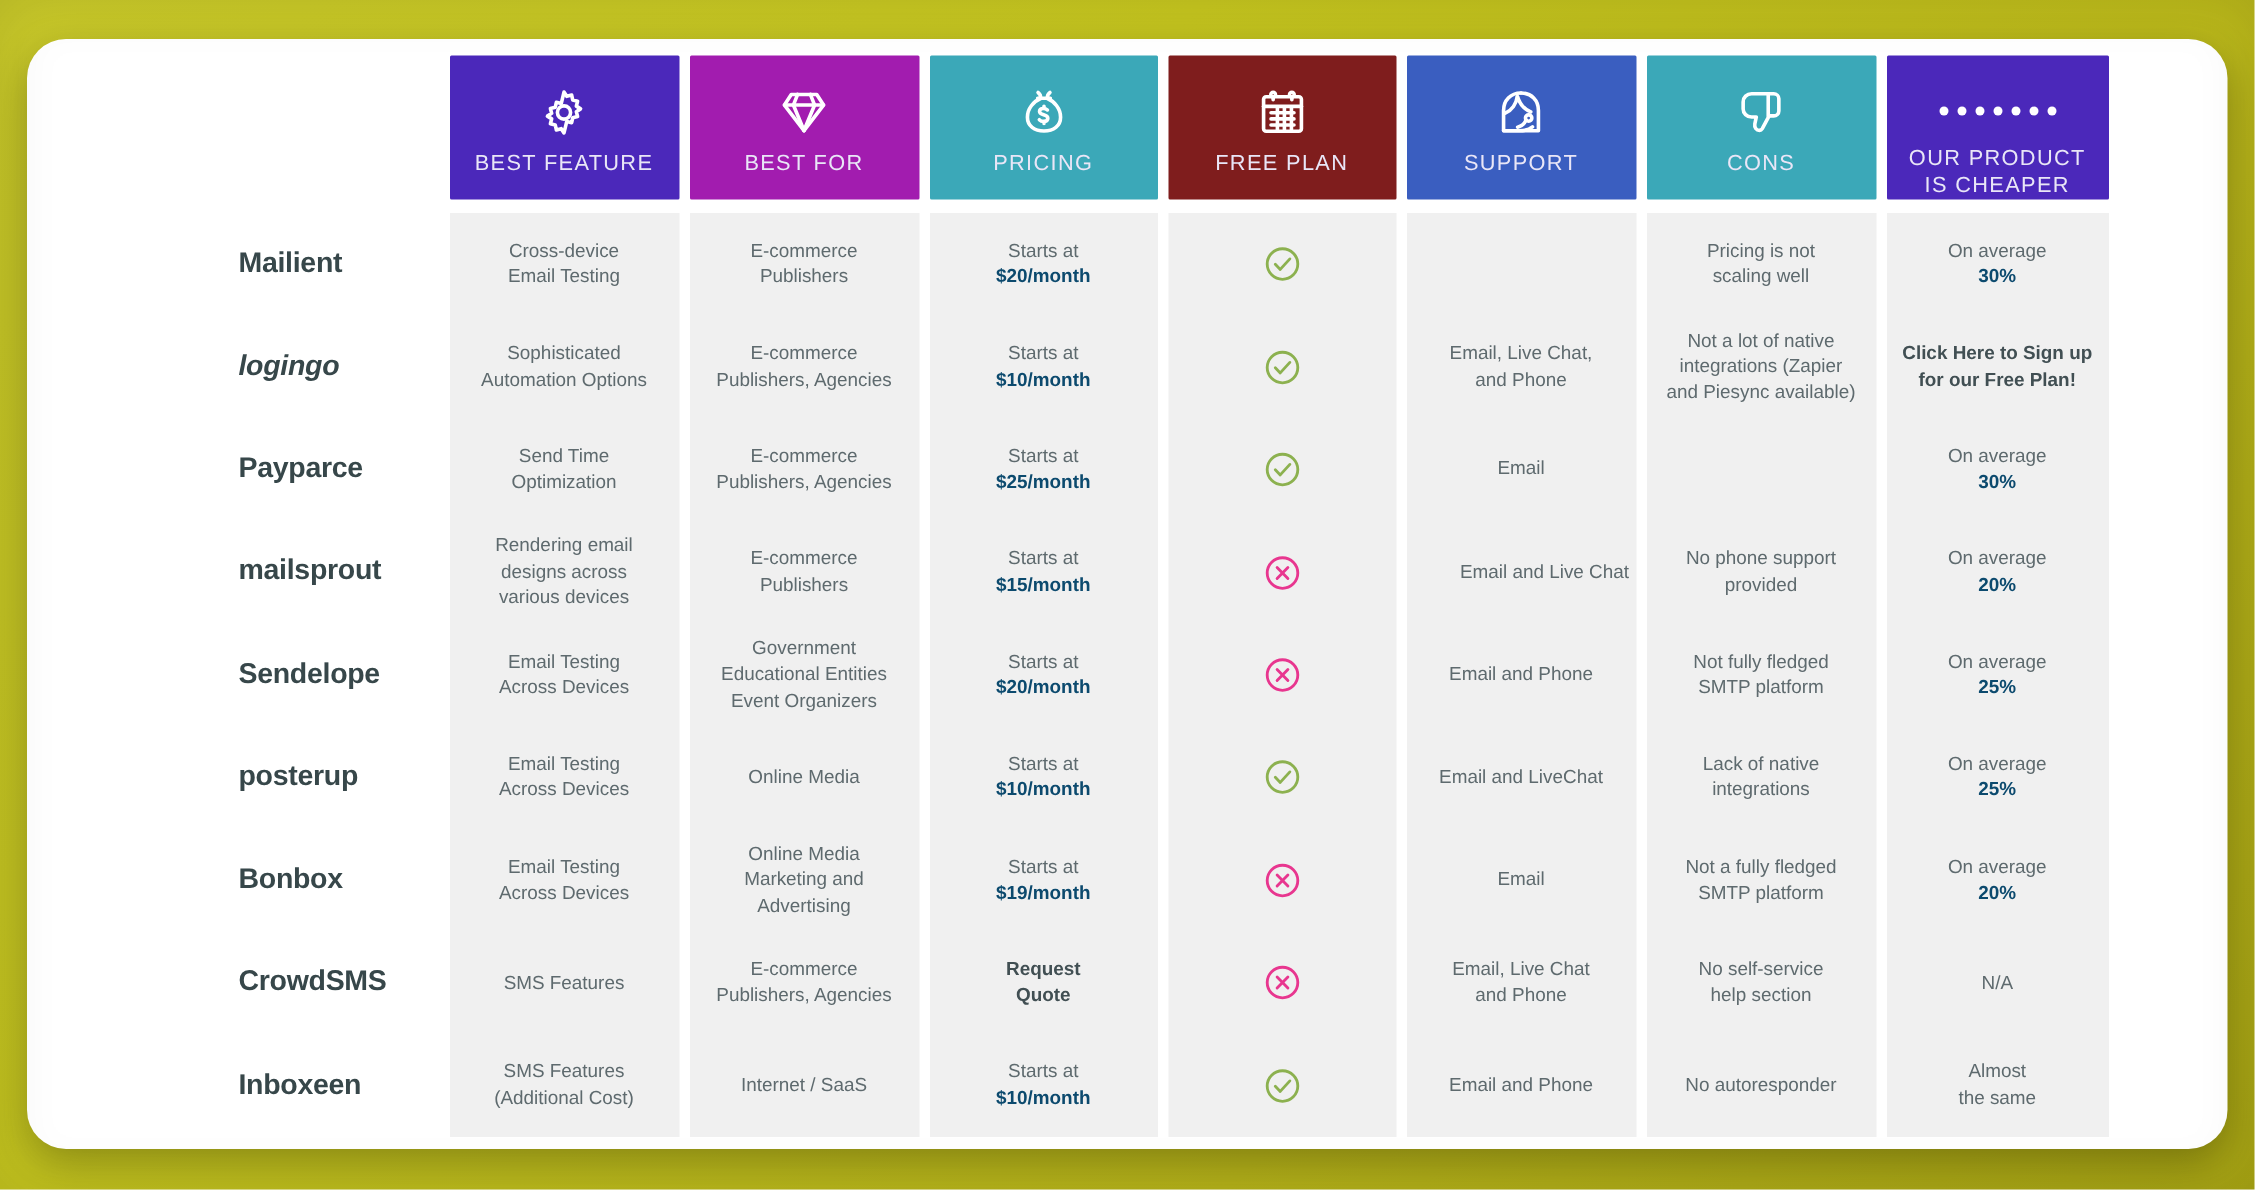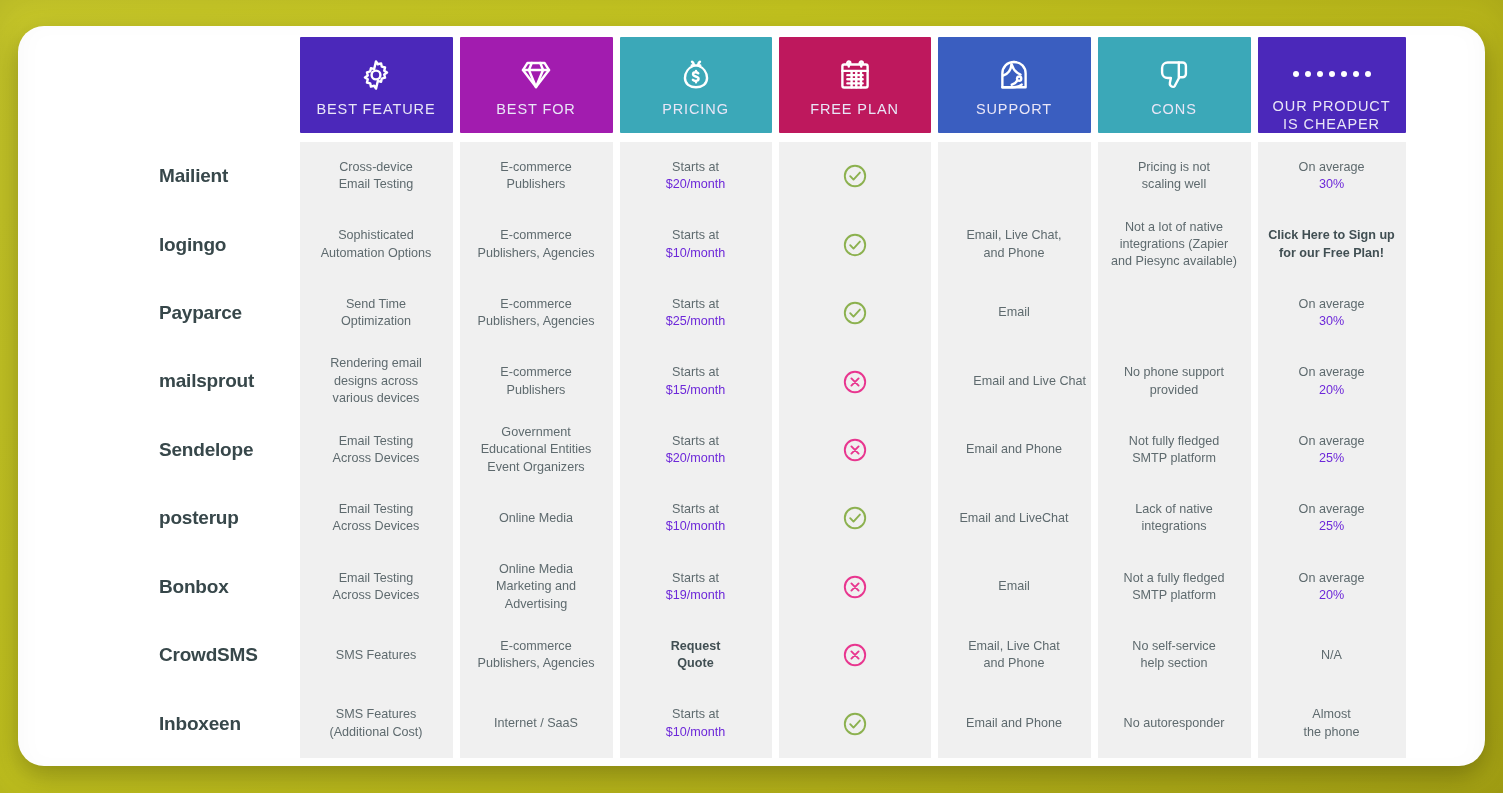--- a/index.html
+++ b/index.html
@@ -97,21 +97,21 @@
     padding: 2px 8px;
   }
   .cell.rowlabel {
     justify-content: flex-start;
     padding-left: 36px;
     font-size: 19px;
     font-weight: bold;
     color: #37474a;
     letter-spacing: -0.2px;
   }
-  .cell .b { font-weight: normal; color: #6d28d9; display: block; }
+  .cell .b { font-weight: bold; color: #0c4a6e; display: block; }
   .cell .allbold { font-weight: bold; color: #414f53; }
 
   
   .mark { width: 26px; height: 26px; display: block; }
 
   
   #vignette {
     position: absolute; inset: 0;
     pointer-events: none;
     box-shadow: inset 0 0 40px rgba(0,0,0,0.10);
@@ -154,21 +154,21 @@
       <div class="hcell" style="grid-column: 4; background: rgb(59, 168, 184);">
         <div class="hicon">
           <svg width="34" height="34" viewBox="0 0 24 24" fill="none" stroke="#ffffff" stroke-width="1.7" stroke-linecap="round" stroke-linejoin="round">
         <path d="M9.2 2.6c1.2.9 1.3 1.9 1.1 2.7M14.8 2.6c-1.2.9-1.3 1.9-1.1 2.7M9 5.3h6"></path>
         <path d="M10.6 5.3C7 6.8 4.2 10.2 4.2 14.2c0 4.1 3.3 6.5 7.8 6.5s7.8-2.4 7.8-6.5c0-4-2.8-7.4-6.4-8.9"></path>
         <path d="M13.6 10.8c-.5-.5-1.2-.7-1.9-.7-1 0-1.8.5-1.8 1.4 0 2 3.9 1.1 3.9 3.2 0 1-.9 1.5-2 1.5-.8 0-1.5-.3-2-.8M12 9.1v.9M12 16.2v1"></path>
       </svg>
         </div>
         <div class="hlabel">PRICING</div>
       </div>
-      <div class="hcell" style="grid-column: 5; background: #be185d;">
+      <div class="hcell" style="grid-column: 5; background: #7f1d1d;">
         <div class="hicon">
           <svg width="34" height="34" viewBox="0 0 24 24" fill="none" stroke="#ffffff" stroke-width="1.7" stroke-linecap="round" stroke-linejoin="round">
         <rect x="3.1" y="4.6" width="17.8" height="16.2" rx="1.2"></rect>
         <path d="M3.1 9.1h17.8"></path>
         <circle cx="7.6" cy="3.6" r="1.1"></circle>
             <circle cx="16.4" cy="3.6" r="1.1"></circle>
         <path d="M7.6 4.7V6M16.4 4.7V6"></path>
         <path d="M6.6 12.1h10.8M6.6 15.0h10.8M6.6 17.9h10.8"></path>
         <path d="M9.6 9.6v11M12.9 9.6v11M16.2 9.6v11"></path>
       </svg>
@@ -244,21 +244,21 @@
           <div>Pricing is not</div>
           <div>scaling well</div>
         </div>
       </div>
       <div class="cell" style="grid-area: 2 / 8;">
         <div>
           <div>On average</div>
           <span class="b">30%</span>
         </div>
       </div>
-      <div class="cell rowlabel" style="grid-area: 3 / 1;">logingo</div>
+      <div class="cell rowlabel" style="grid-area: 3 / 1; font-style: italic;">logingo</div>
       <div class="cell" style="grid-area: 3 / 2;">
         <div>
           <div>Sophisticated</div>
           <div>Automation Options</div>
         </div>
       </div>
       <div class="cell" style="grid-area: 3 / 3;">
         <div>
           <div>E-commerce</div>
           <div>Publishers, Agencies</div>
@@ -586,17 +586,17 @@
         <div>
           <div>Email and Phone</div>
         </div>
       </div>
       <div class="cell" style="grid-area: 10 / 7;">
         <div>
           <div>No autoresponder</div>
         </div>
       </div>
       <div class="cell" style="grid-area: 10 / 8;">
-        <div><div>Almost</div><span class="">the phone</span></div>
+        <div><div>Almost</div><span class="">the same</span></div>
       </div>
     </div>
 </div>
 <div id="vignette"></div>
 
 </body></html>

